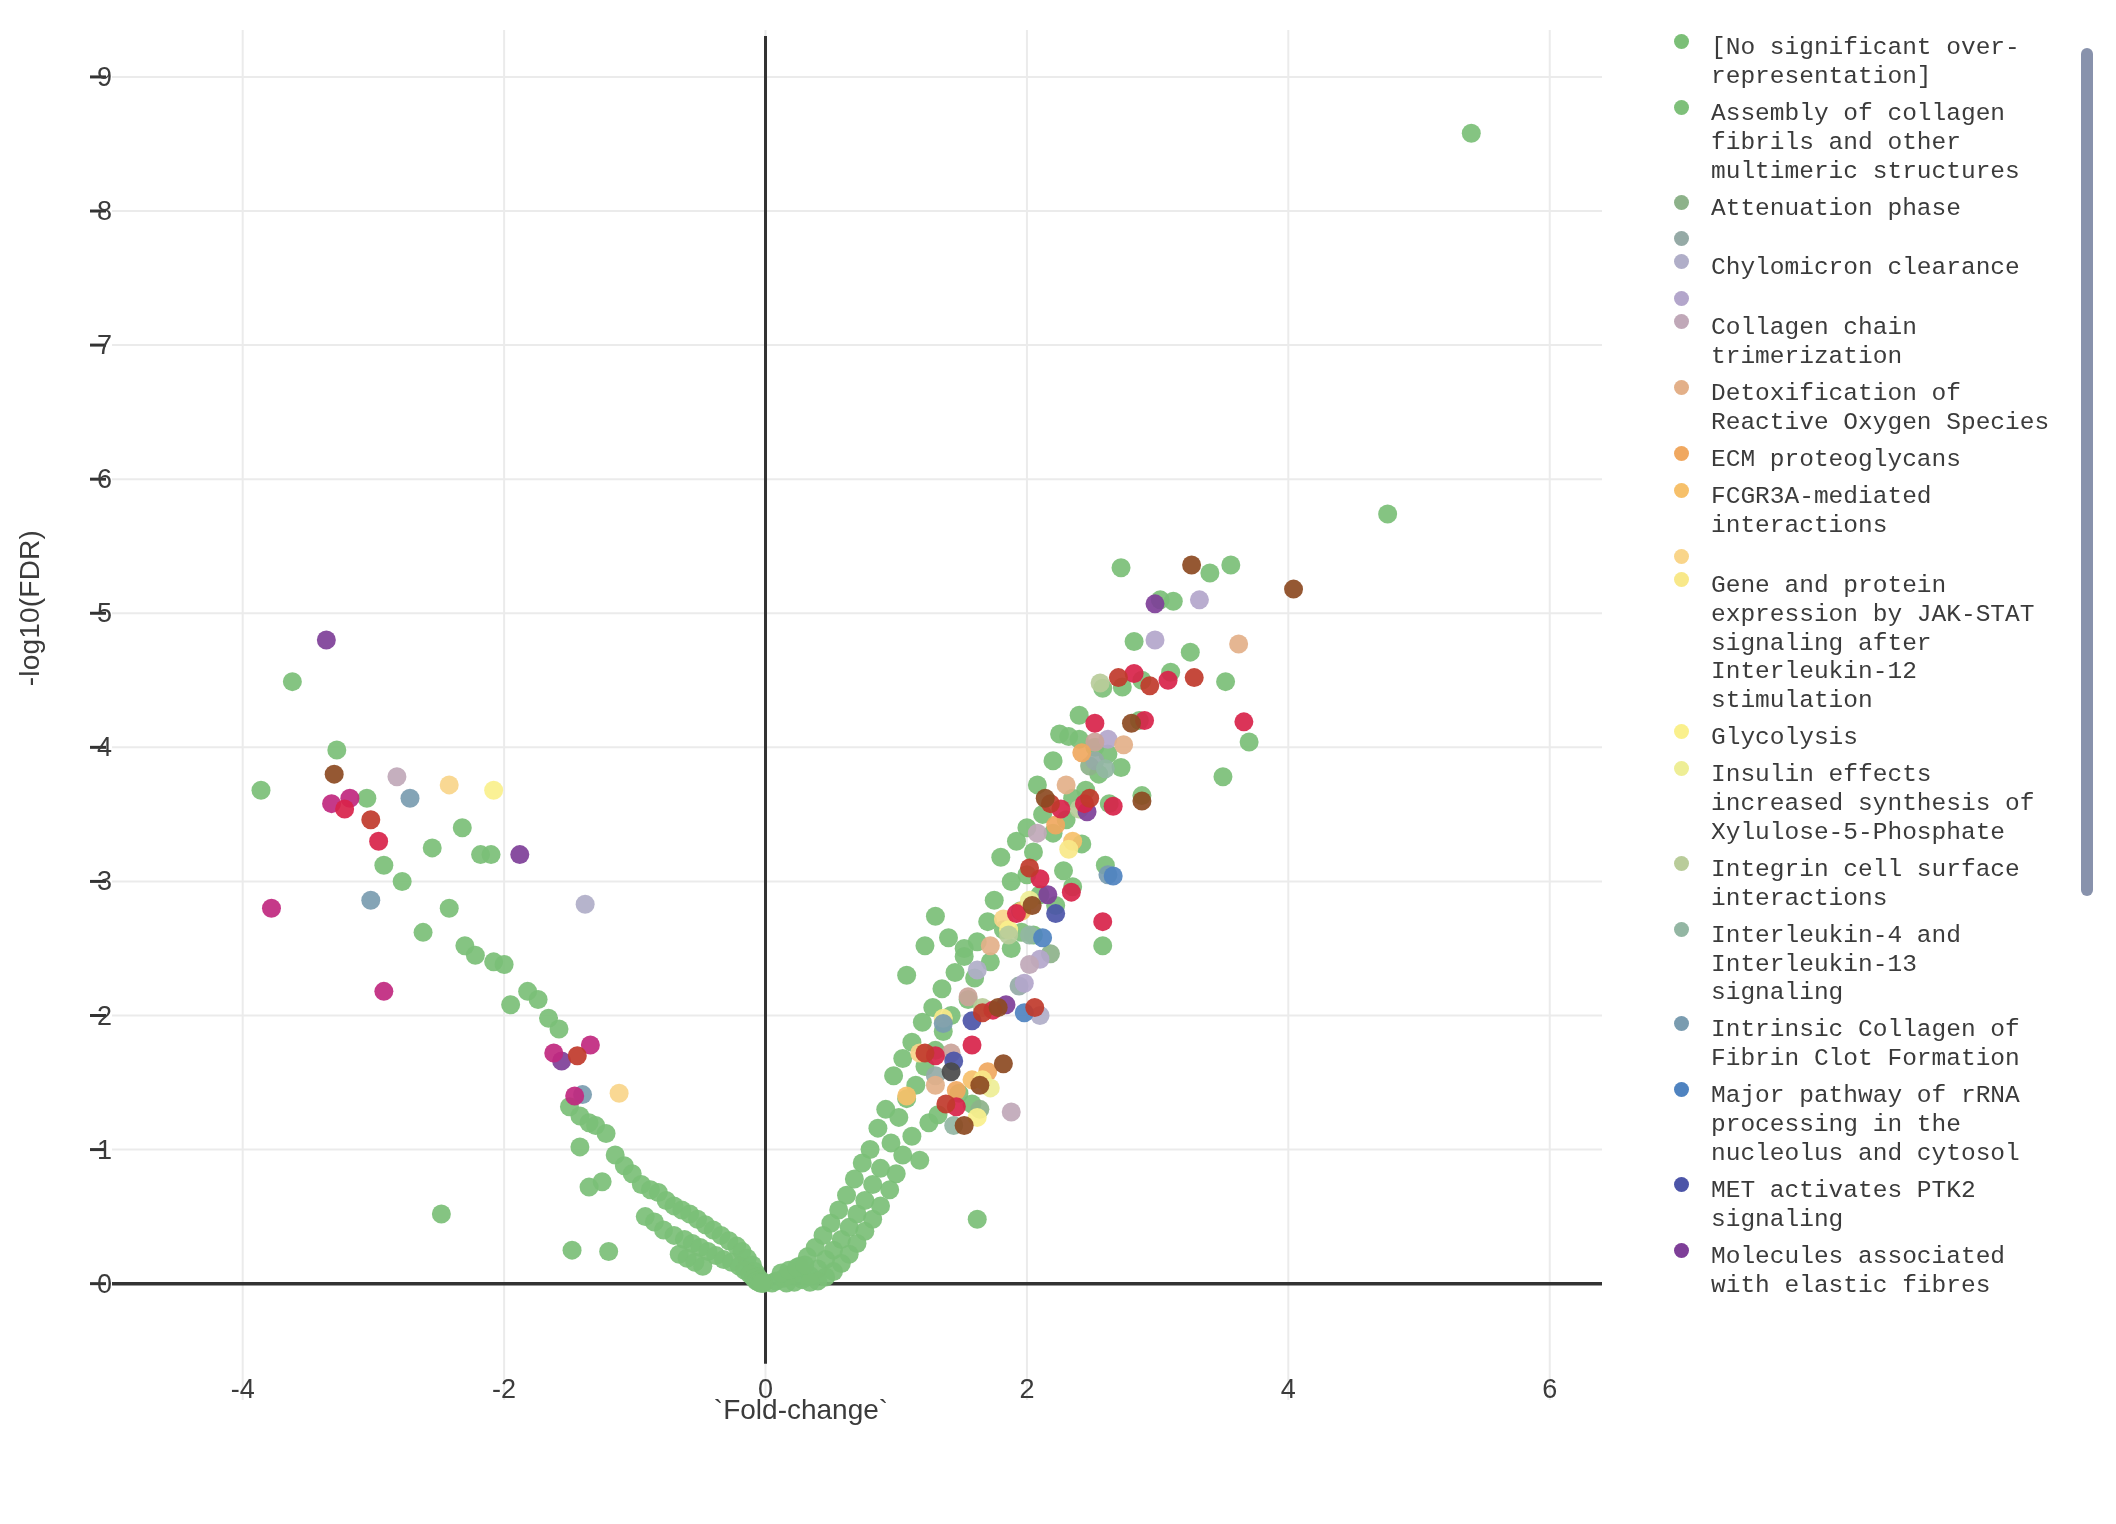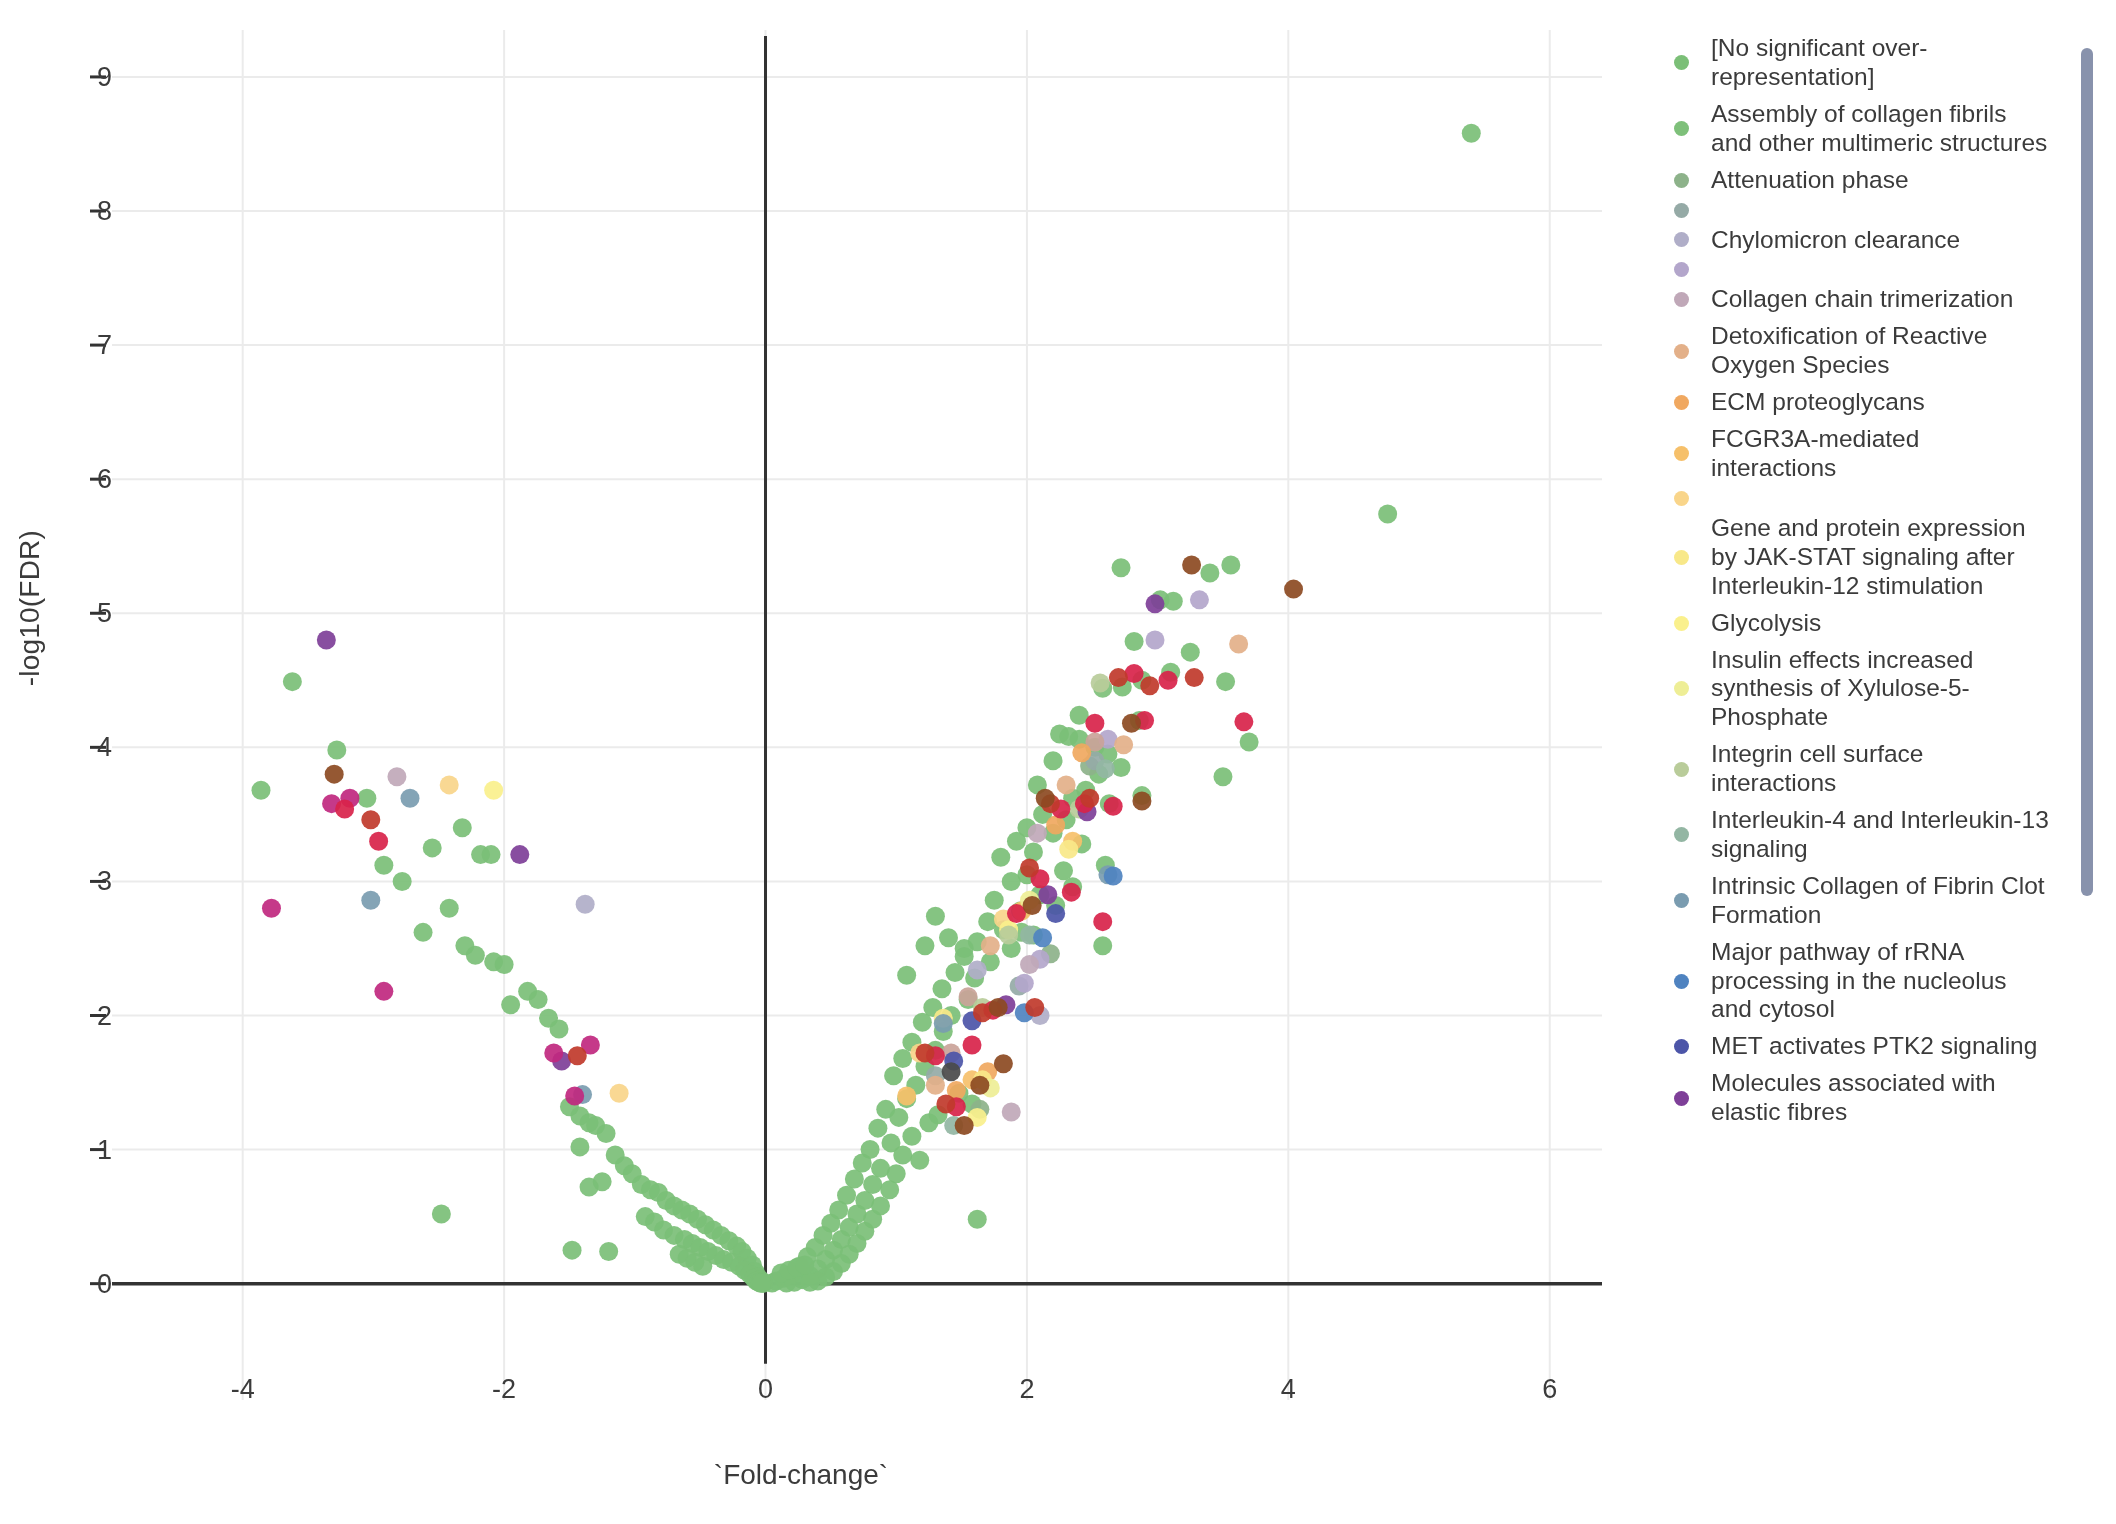--- a/index.html
+++ b/index.html
@@ -12,42 +12,43 @@
 
   .ylabel{
     position:absolute;
     left:14px; top:530px;
     transform-origin:left top;
     transform:rotate(-90deg) translate(-100%,0);
     font-size:28px;color:#3b3b3b;white-space:nowrap;
     letter-spacing:.2px;
   }
   .xlabel{
-    position:absolute;left:0;top:1459px;width:1602px;
+    position:absolute;left:0;top:1394px;width:1602px;
     text-align:center;font-size:28px;color:#3b3b3b;
   }
   .ytick{
     position:absolute;right:0;width:110px;text-align:right;
     font-size:27px;color:#3b3b3b;transform:translateY(-50%);
   }
   .ytick-wrap{position:absolute;left:0;top:0;width:112px;height:1400px;}
   .xtick{
     position:absolute;top:1374px;font-size:27px;color:#3b3b3b;
     transform:translateX(-50%);
   }
 
   
   #legend{
     position:absolute;left:1660px;top:34px;
     width:400px;height:1440px;
     overflow:hidden;
   }
   .legend-item{
-    display:flex;align-items:center;
+    display:flex;align-items:flex-start;
     margin-bottom:8px;
+    font-family:Liberation Mono, monospace;
   }
   .legend-swatch{
     flex:0 0 auto;width:15px;height:15px;border-radius:50%;
     margin-right:22px;margin-left:14px;
   }
   .legend-label{
     font-size:24.5px;line-height:1.18;color:#3b3b3b;
     max-width:340px;
   }
   #scrollbar-track{

